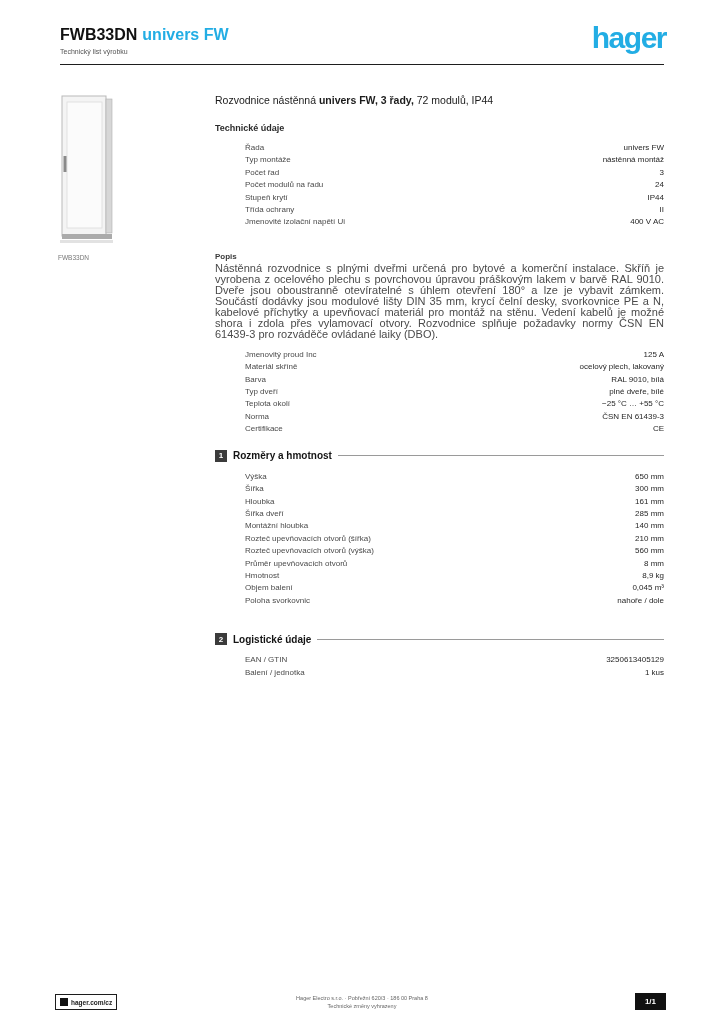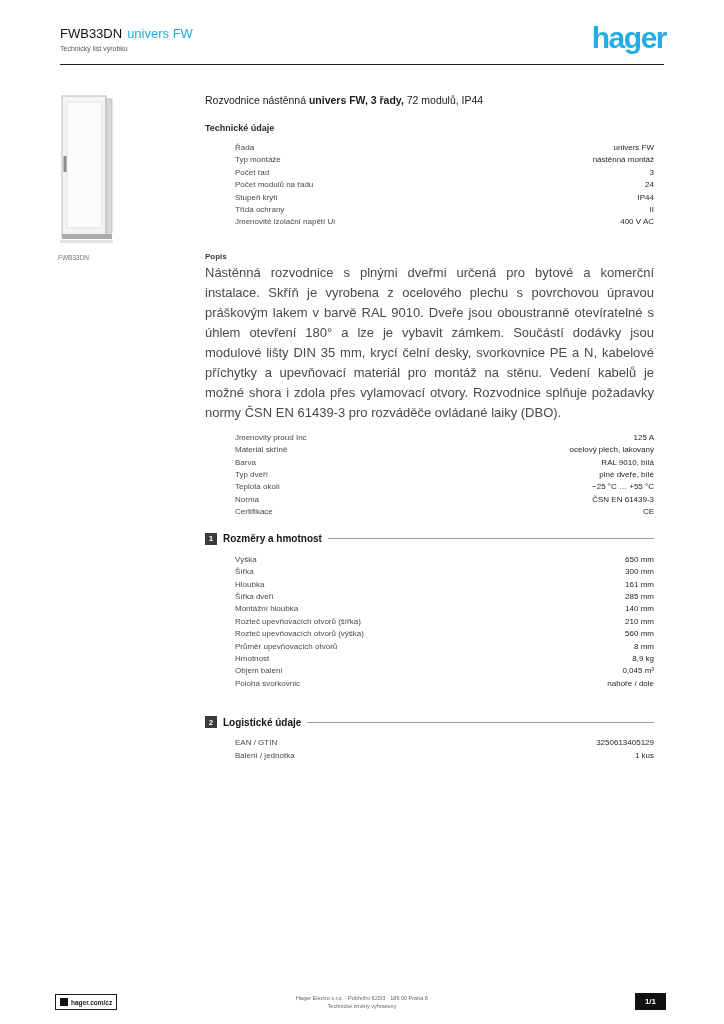--- a/index.html
+++ b/index.html
@@ -7,46 +7,46 @@
   body {
     position:relative;
     background:#ffffff;
     font-family:"Liberation Sans", sans-serif;
     color:#3c3c3c;
     overflow:hidden;
   }
 
   
   .header-left { position:absolute; left:60px; top:26px; }
-  .ref-line { font-size:13px; font-weight:normal; color:#111; white-space:nowrap; }
+  .ref-line { font-size:16px; font-weight:bold; color:#111; white-space:nowrap; }
   .ref-family { color:#22ade4; margin-left:5px; }
   .header-sub { font-size:7px; color:#555; margin-top:4px; }
   .header-rule { position:absolute; left:60px; top:64px; width:604px; border-top:1.4px solid #1e1e1e; }
   .logo { position:absolute; right:58px; top:22px; font-size:30px; font-weight:bold;
           color:#22ade4; letter-spacing:-1.5px; line-height:32px; }
 
   
   .product-figure { position:absolute; left:58px; top:94px; width:56px; }
   .product-caption { font-size:6.5px; color:#777; margin-top:4px; }
 
   
-  .main { position:absolute; left:205px; top:94px; width:449px; }
+  .main { position:absolute; left:215px; top:94px; width:449px; }
   .title { font-size:10.5px; color:#1b1b1b; line-height:13px; }
   .title .b { font-weight:bold; }
   .tech-heading { margin-top:16px; font-size:9px; font-weight:bold; color:#2b2b2b; }
 
   .rows { margin-top:9px;margin-left:30px; }
   .row { display:flex; justify-content:space-between; align-items:baseline;
          font-size:8px; line-height:12.4px; }
   .row-label { color:#4a4a4a; }
   .row-value { color:#262626; text-align:right; white-space:nowrap; margin-left:10px; }
 
   .desc { margin-top:22px; }
   .desc-label { font-size:8px; font-weight:bold; color:#3a3a3a; line-height:12px; }
-  .desc-text { font-size:13px; line-height:20px; color:#4a4a4a; text-align:justify; }
+  .desc-text { font-size:11px; line-height:11px; color:#4a4a4a; text-align:justify; }
 
   .section-head { display:flex; align-items:center; gap:6px; margin-top:14px; }
   .section-head.spaced { margin-top:26px; }
   .sec-num { width:12px; height:12px; background:#3b3b3b; color:#fff; font-size:8px;
              display:flex; align-items:center; justify-content:center; font-weight:bold; flex:0 0 auto; }
   .sec-title { font-size:10px; font-weight:bold; color:#141414; white-space:nowrap; }
   .sec-rule { flex:1; border-top:1px solid #9a9a9a; height:0; }
 
   
   .footer-left { position:absolute; left:55px; top:994px; height:16px;

